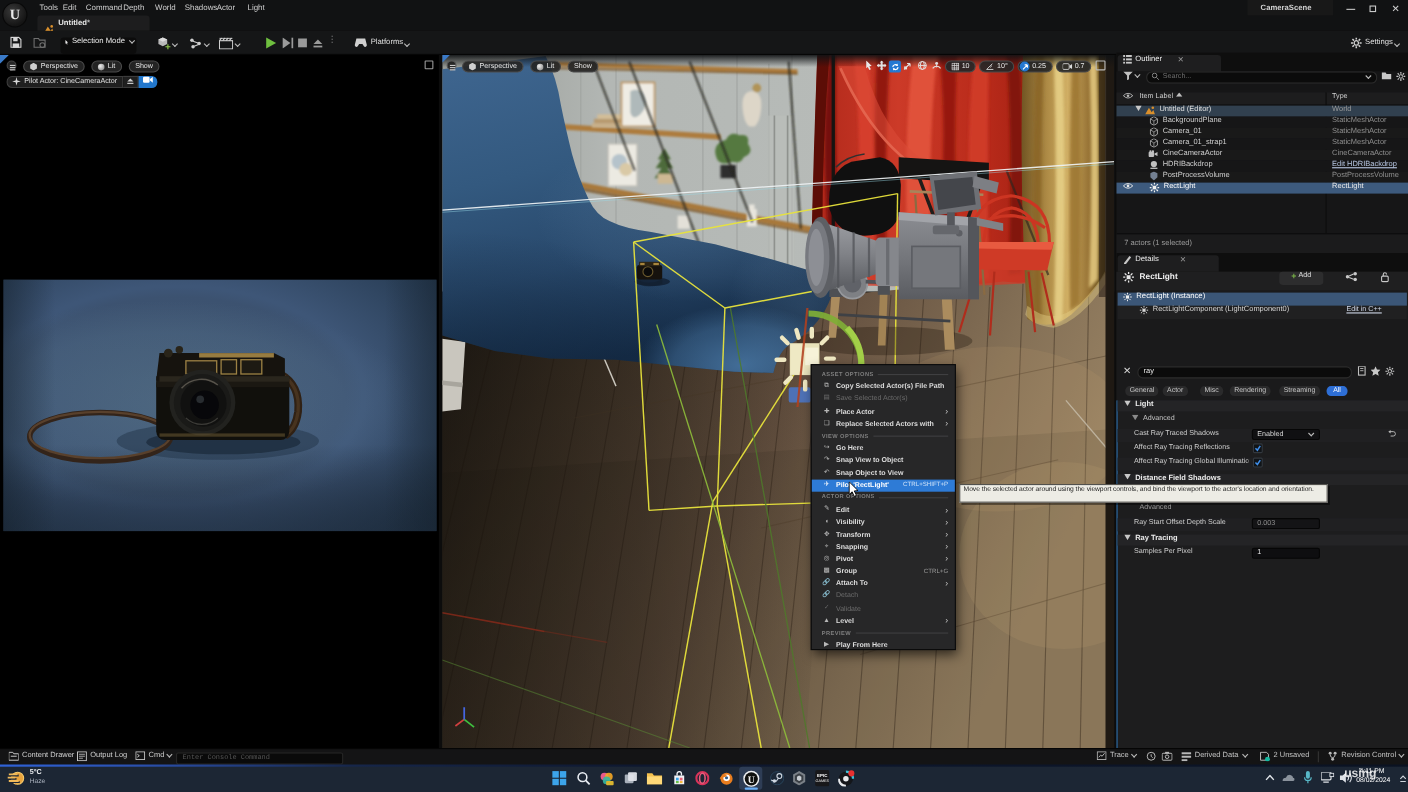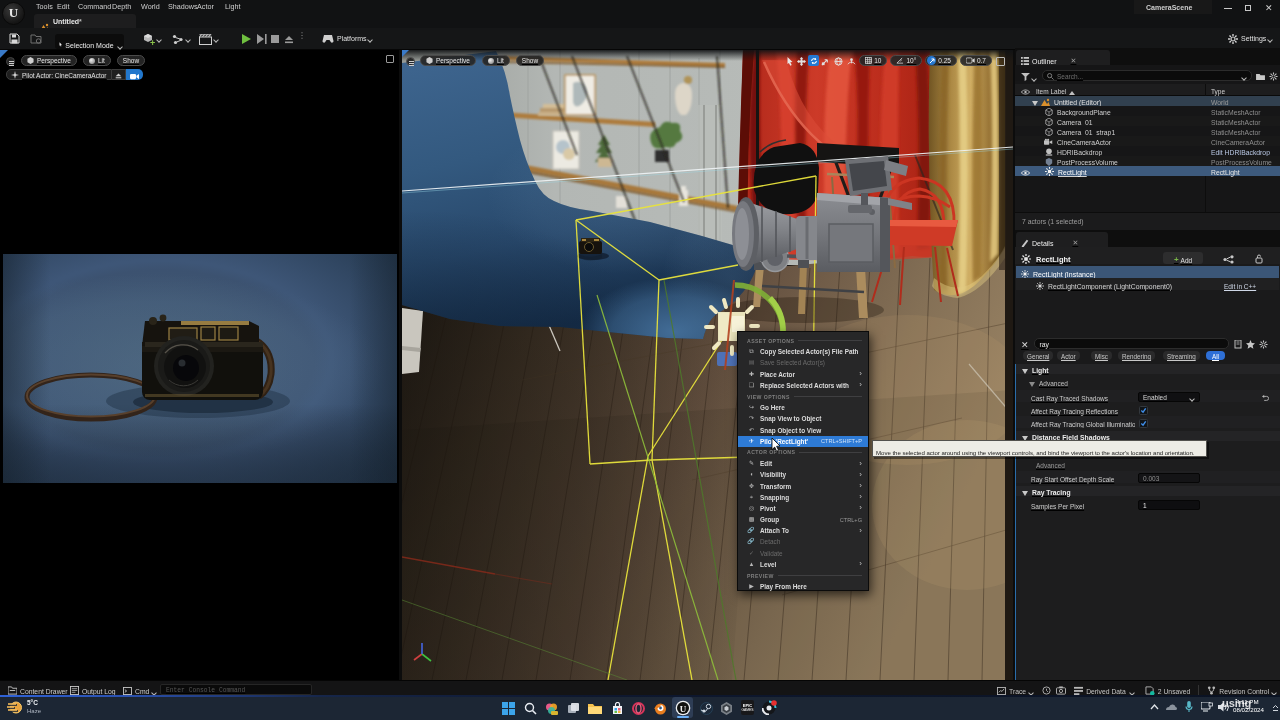--- a/index.html
+++ b/index.html
@@ -1,18 +1,18 @@
 <!DOCTYPE html>
 <html><head><meta charset="utf-8">
 <style>
 *{margin:0;padding:0;box-sizing:border-box;}
 html,body{width:1280px;height:720px;overflow:hidden;background:#000;font-family:"Liberation Sans",sans-serif;}
 #app{position:relative;width:1280px;height:720px;background:#0c0c0c;}
 .abs{position:absolute;}
-.f{display:flex;align-items:flex-end;text-decoration:underline;}
+.f{display:flex;align-items:flex-start;}
 .menu-it{color:#cfcfcf;font-size:7.2px;}
 .pill{background:rgba(38,38,38,.92);border:1px solid #4a4a4a;border-radius:6px;color:#e6e6e6;font-size:6.5px;height:11px;display:flex;align-items:center;padding:0 5px;margin-right:6px;}
 .chev{display:inline-block;width:5px;height:5px;position:relative;}
 .chev:before{content:"";position:absolute;left:0;top:1px;width:3px;height:3px;border-right:1px solid #bbb;border-bottom:1px solid #bbb;transform:rotate(45deg);}
 
 .mrow{position:relative;display:flex;align-items:center;height:11.2px;padding:0 6px 0 9px;}
 .mrow.hl{background:#2e7bd6;}
 .mrow.dis .mtx,.mrow.dis .mic{color:#6b6b6b;}
 .mic{width:9px;font-size:6px;color:#b8b8b8;text-align:center;margin-right:4px;line-height:7px;}
 .mtx{font-size:6.4px;color:#dcdcdc;}

